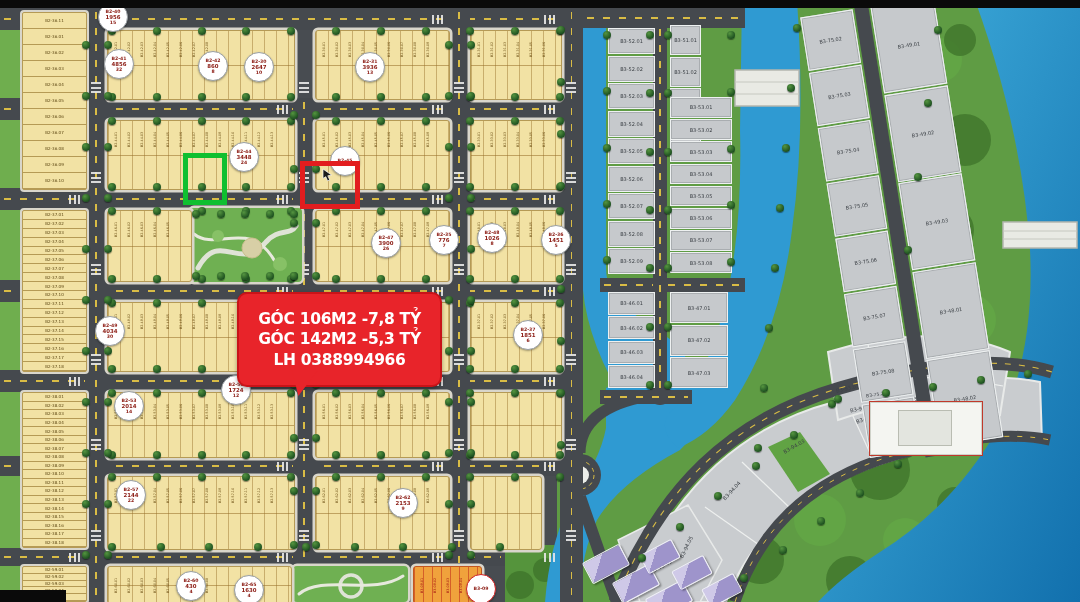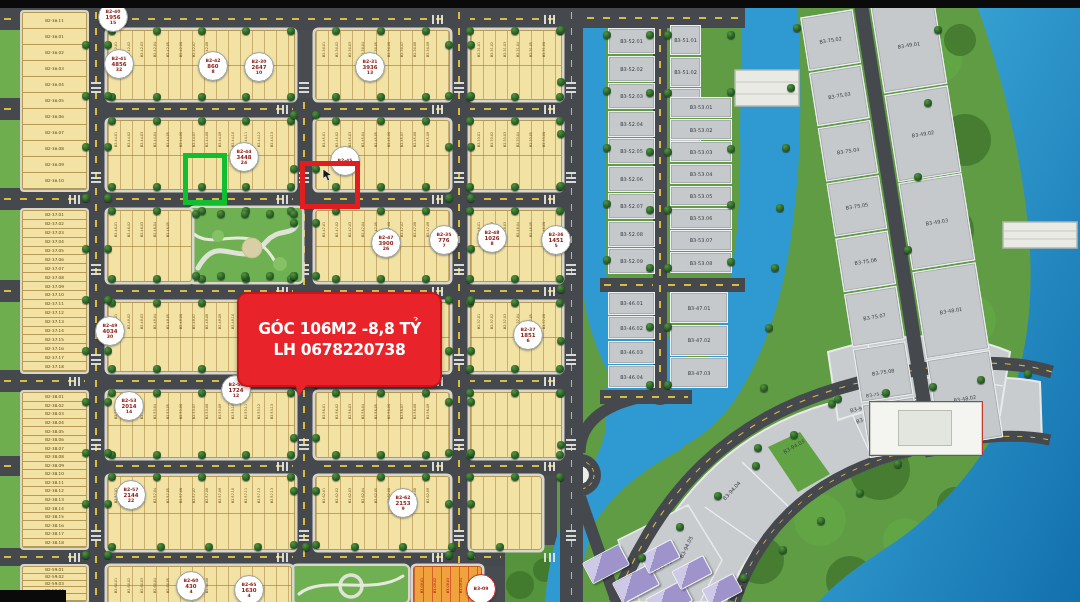--- a/index.html
+++ b/index.html
@@ -206,22 +206,23 @@
     </div>
   <div class="sl" style="left:866px;top:392px;transform:rotate(-9deg)">B3-75.24</div>
 
   <div class="hl green" style="left:183px;top:153px;width:34px;height:42px"></div>
   <div class="hl red" style="left:300px;top:161px;width:50px;height:38px"></div>
   <svg class="cursor" style="left:322px;top:168px" width="11" height="13" viewBox="0 0 11 13">
     <path d="M1,1 L9.5,7 L5.8,7.8 L7.8,12 L5.6,12.9 L3.8,8.7 L1,10.4 Z" fill="#1a1a1a" stroke="#ffffff" stroke-width="0.7"></path>
   </svg>
 
   <div class="bubble">
-    <span class="ln">GÓC 106M2 -8,8 TỶ</span>
-    <span class="ln">LH 0678220738</span>
+    <span class="ln">GÓC 106M2 -7,8 TỶ</span>
+    <span class="ln">GÓC 142M2 -5,3 TỶ</span>
+    <span class="ln">LH 0388994966</span>
   </div>
 
   <div id="gen"></div>
 <div class="road road-h" style="left: 0px; top: 8px; width: 583px; height: 22px;"></div>
     <div class="road road-h" style="left: 583px; top: 8px; width: 162px; height: 20px;"></div>
     <div class="road road-h" style="left: 0px; top: 98px; width: 583px; height: 22px;"></div>
     <div class="road road-h" style="left: 0px; top: 188px; width: 583px; height: 22px;"></div>
     <div class="road road-h" style="left: 0px; top: 280px; width: 583px; height: 22px;"></div>
     <div class="road road-h" style="left: 0px; top: 370px; width: 583px; height: 22px;"></div>
     <div class="road road-h" style="left: 0px; top: 456px; width: 583px; height: 20px;"></div>

